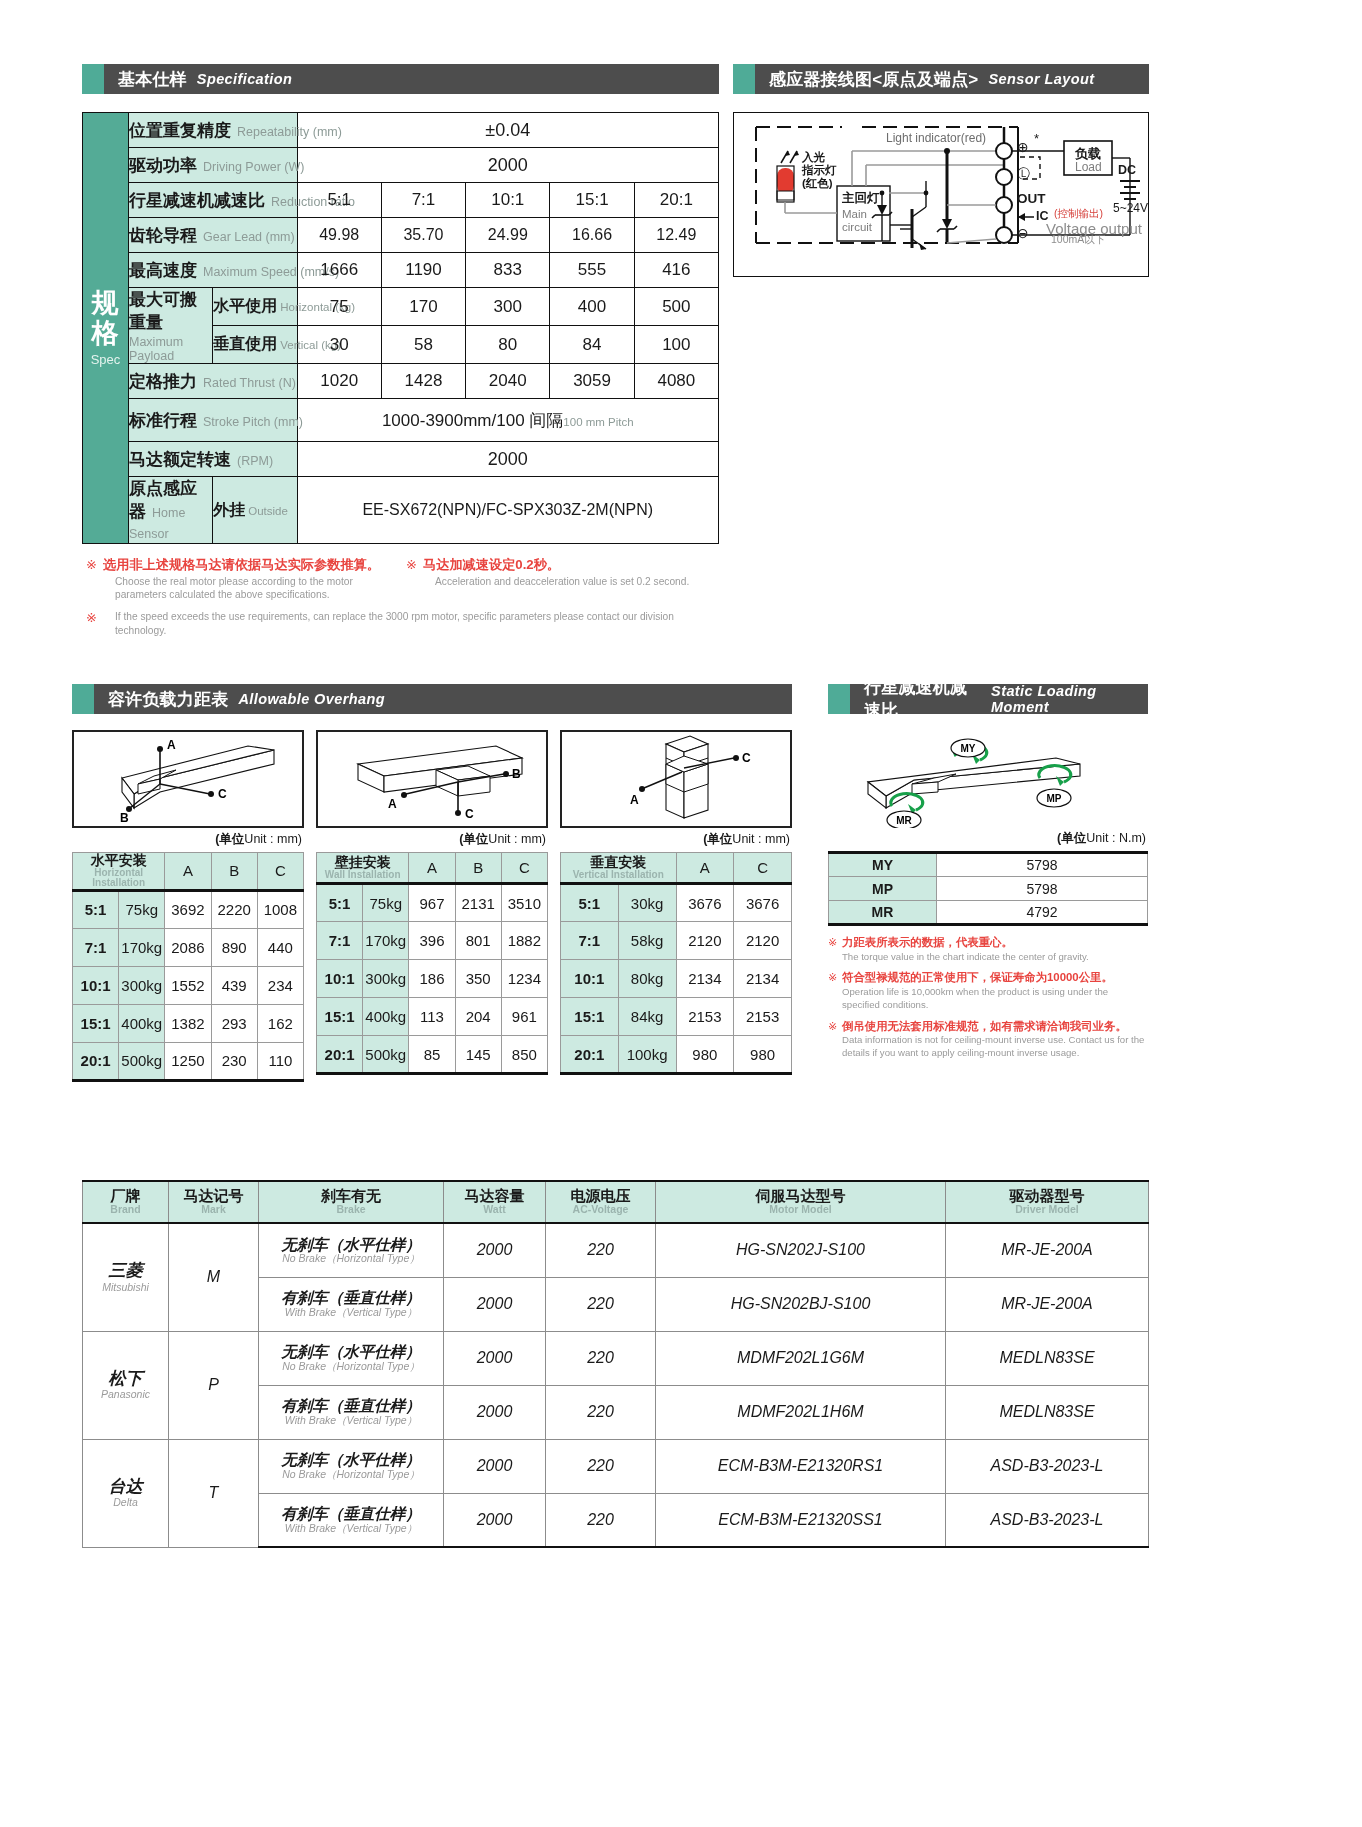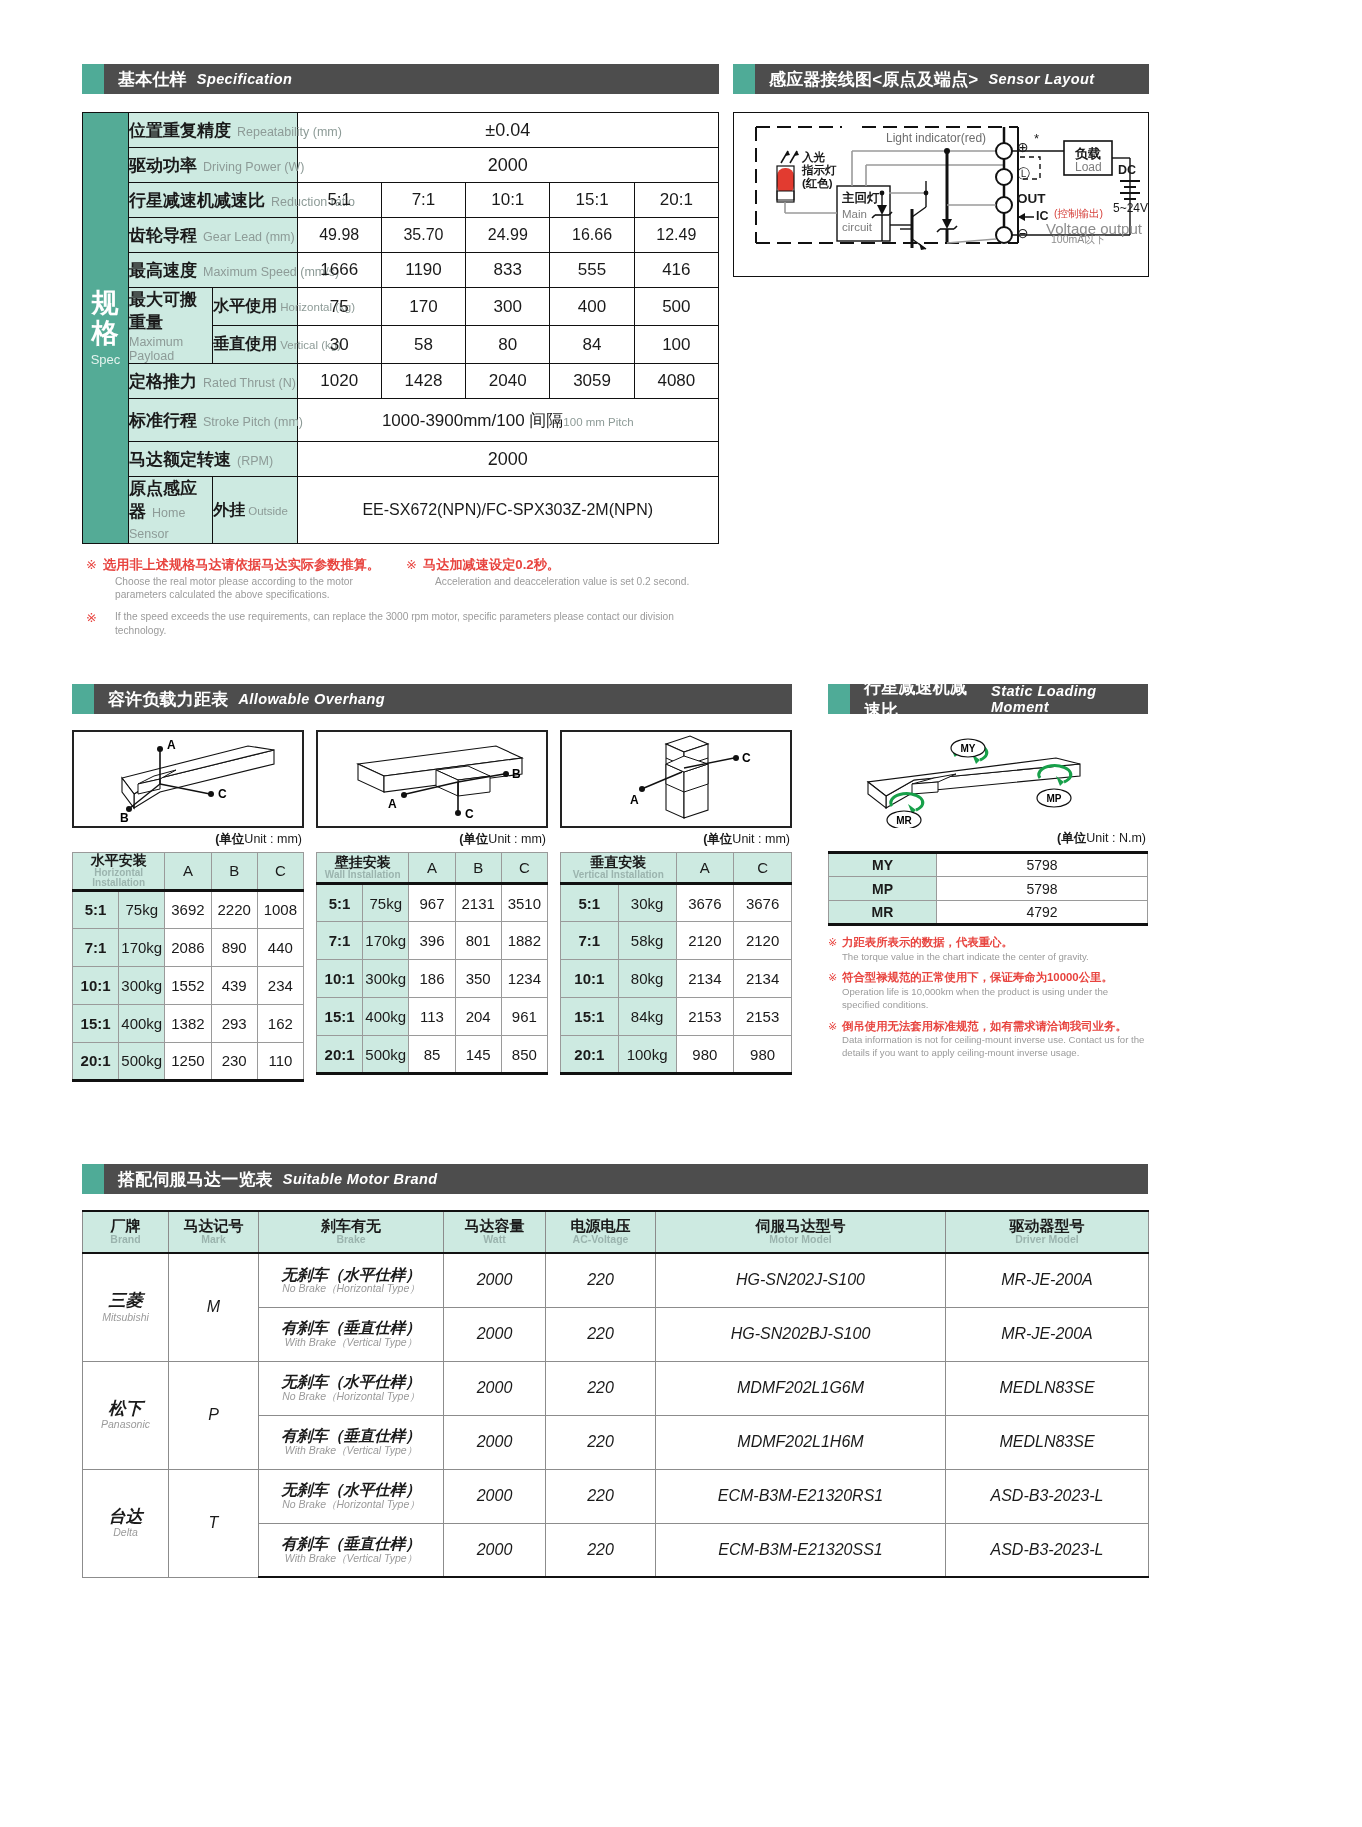--- a/index.html
+++ b/index.html
@@ -674,27 +674,20 @@
     </div>
     <div class="slm-note">
       <span class="mk">※</span>
       <div class="cn">倒吊使用无法套用标准规范，如有需求请洽询我司业务。</div>
       <div class="en">Data information is not for ceiling-mount inverse use. Contact us for the details if you want to apply ceiling-mount inverse usage.</div>
     </div>
   </div>
 </div>
 
 <div class="abs" id="motor-wrap">
-  <div class="bar">
-    <div class="swatch"></div>
-    <div class="bartext">
-      <span class="cn">搭配伺服马达一览表</span>
-      <span class="en">Suitable Motor Brand</span>
-    </div>
-  </div>
 
   <table class="motor">
     <colgroup>
       <col style="width:86px">
         <col style="width:90px">
         <col style="width:185px">
       <col style="width:102px">
         <col style="width:110px">
         <col style="width:290px">
         <col style="width:203px">

